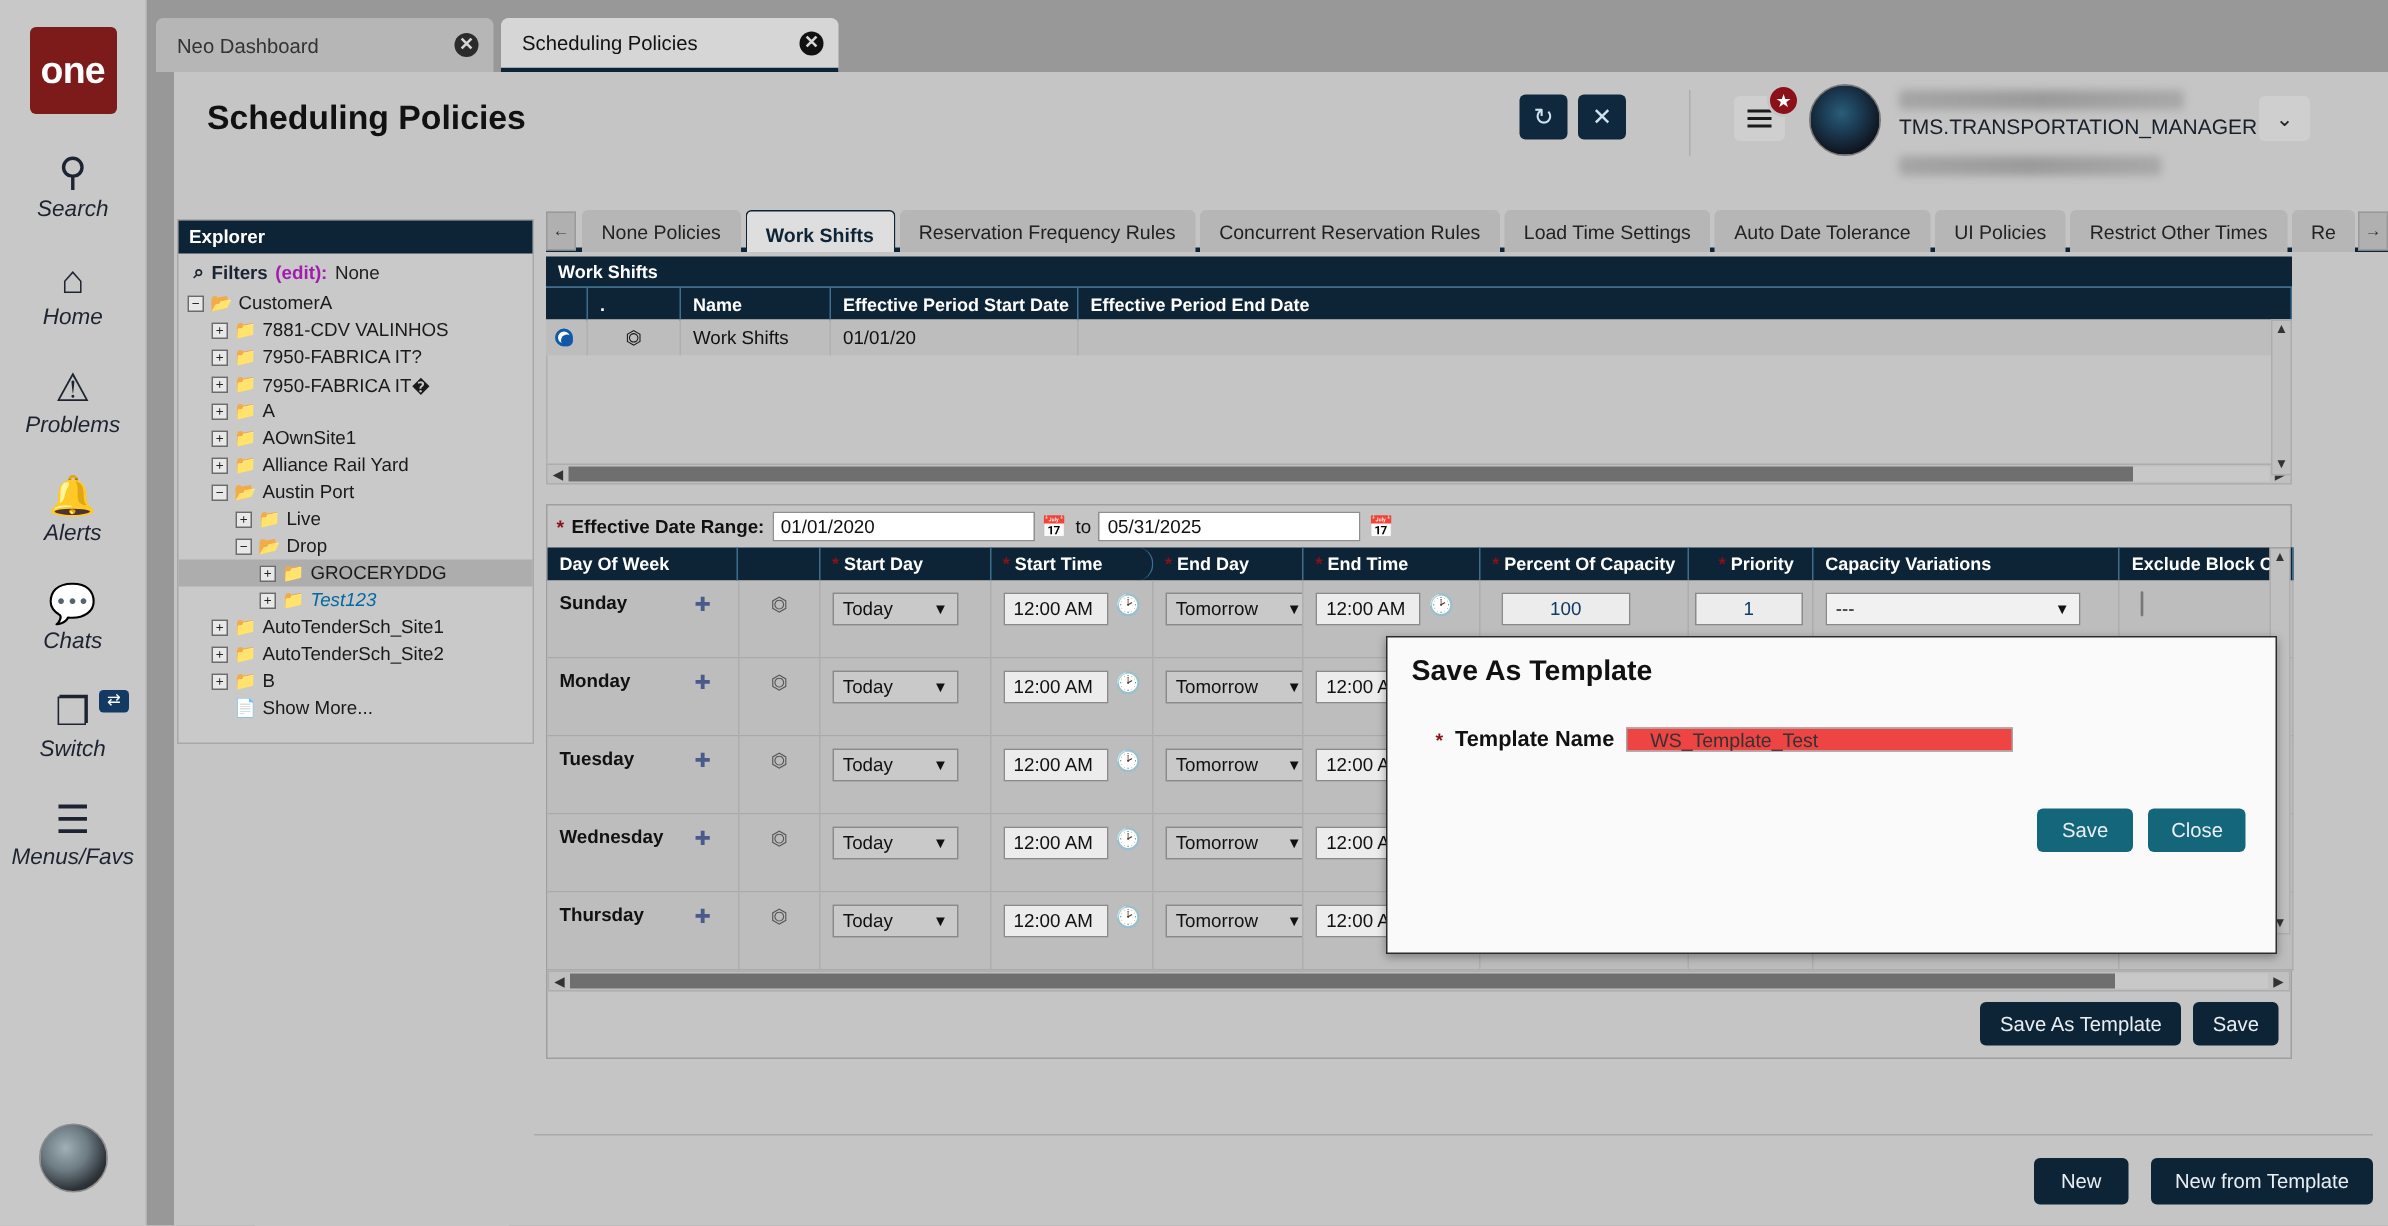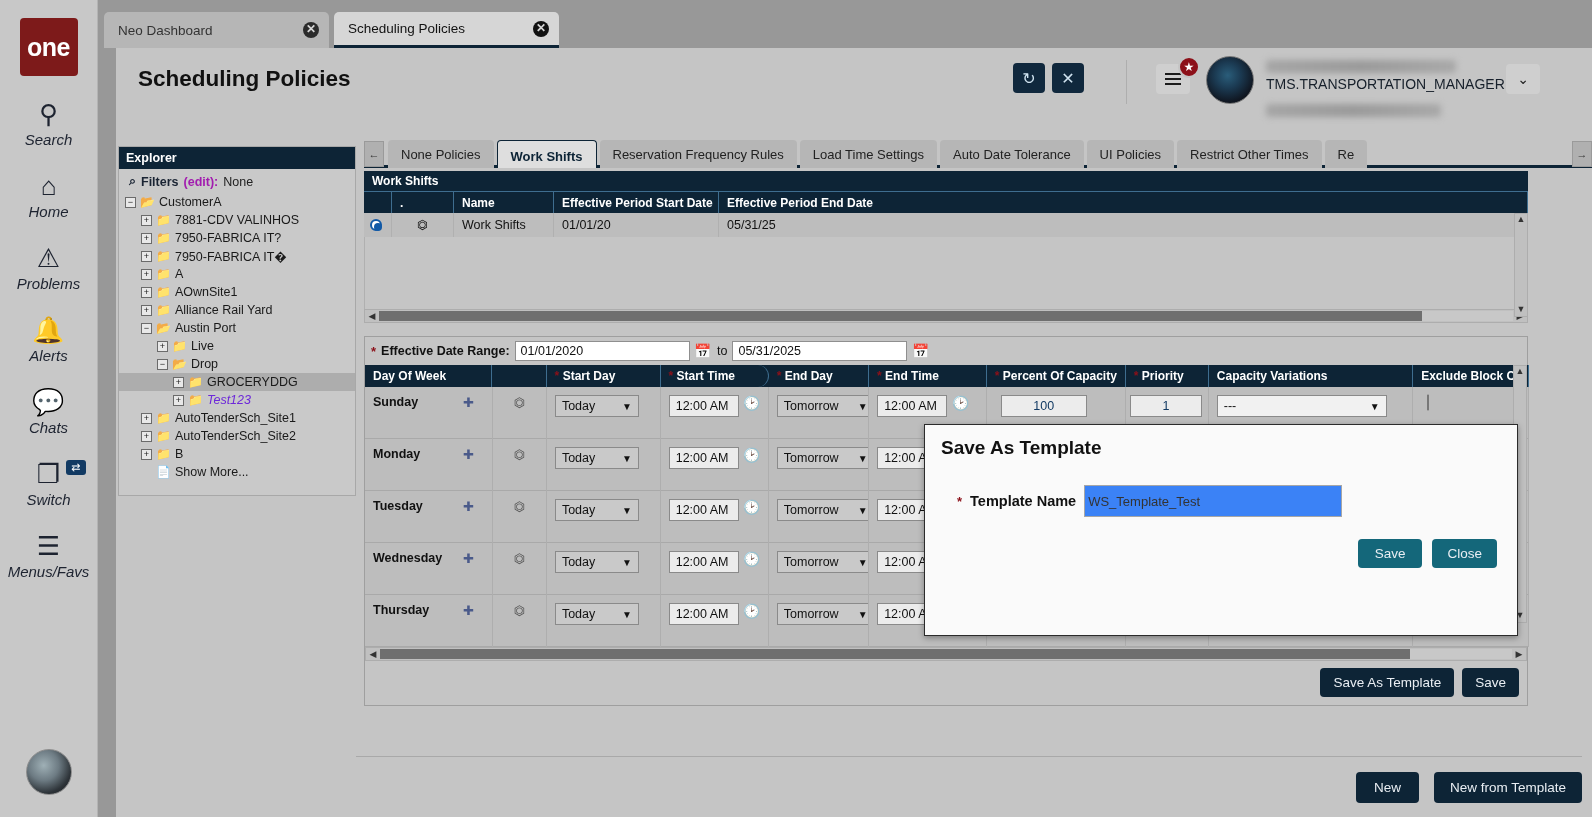--- a/index.html
+++ b/index.html
@@ -132,21 +132,21 @@
     display: flex; align-items: center; height: 18px; padding-left: 6px; font-size: 12.5px; color: #1a1a1a;
     white-space: nowrap; cursor: pointer;
   }
   .tnode.sel { background: #adadad; }
   .tog {
     width: 11px; height: 11px; border: 1px solid #6b6b6b; background: #e8e8e8;
     font-size: 9px; line-height: 9px; text-align: center; color: #222; margin-right: 4px; flex: none;
   }
   .tog.blank { border: none; background: none; }
   .folder { margin-right: 4px; font-size: 12px; color: #1b1b1b; flex: none; }
-  .tnode.italic .nm { font-style: italic; color: #6d28d9; }
+  .tnode.italic .nm { font-style: italic; color: #0369a1; }
 
   
   .rpanel { position: absolute; left: 248px; top: 92px; width: 1228px; height: 625px; }
   .subtabs { position: relative; height: 28px; border-bottom: 3px solid #0d2436; }
   .sarrow {
     position: absolute; width: 20px; height: 26px; background: #b0b0b0; border: 1px solid #9a9a9a;
     display: flex; align-items: center; justify-content: center; font-size: 11px; color: #333; cursor: pointer; top: 1px;
   }
   #sarrow-left { left: 0; }
   #sarrow-right { right: 0; z-index: 4; }
@@ -226,22 +226,22 @@
 
   
   .modal {
     position: absolute; left: 924px; top: 424px; width: 594px; height: 212px;
     background: #fafafa; border: 1px solid #2b2b2b; box-shadow: 0 2px 6px rgba(0,0,0,.35);
   }
   .modal-title { font-size: 19px; font-weight: bold; color: #111; padding: 12px 0 0 16px; }
   .modal-row { display: flex; align-items: center; padding: 26px 0 0 32px; gap: 8px; }
   .modal-label { font-size: 14.5px; font-weight: bold; color: #111; }
   .modal-input {
-    width: 258px; height: 32px; border: 1px solid #a6a6a6; background: #3b82f6;
-    font-size: 13px; color: #333; padding: 0 3px; display: flex; align-items: center;
+    width: 258px; height: 16px; border: 1px solid #a6a6a6; background: #ef4444;
+    font-size: 13px; color: #333; padding: 0 15px; display: flex; align-items: center;
   }
   .modal-btns { position: absolute; right: 20px; top: 114px; display: flex; gap: 10px; }
 </style>
 </head>
 <body>
 
 <div id="app">
 
   <div class="rail">
     <div class="logo">
@@ -417,20 +417,22 @@
         <div class="subtabs">
           <div class="sarrow" id="sarrow-left">
               <span>←</span>
             </div>
           <div class="stabs" id="stabs"><div class="stab">
                 <span>None Policies</span>
               </div><div class="stab active">
                 <span>Work Shifts</span>
               </div><div class="stab">
                 <span>Reservation Frequency Rules</span>
+              </div><div class="stab">
+                <span>Concurrent Reservation Rules</span>
               </div><div class="stab">
                 <span>Load Time Settings</span>
               </div><div class="stab">
                 <span>Auto Date Tolerance</span>
               </div><div class="stab">
                 <span>UI Policies</span>
               </div><div class="stab">
                 <span>Restrict Other Times</span>
               </div><div class="stab">
                 <span>Re</span>
@@ -449,21 +451,20 @@
             <div class="gc" style="width:165px">Effective Period Start Date</div>
             <div class="gc" style="flex:1">Effective Period End Date</div>
           </div>
           <div class="grow">
             <div class="gc" style="width:28px;display:flex;align-items:center;padding-left:0">
               <span class="radio-on"></span>
             </div>
             <div class="gc" style="width:62px;text-align:center;padding-left:0">⏣</div>
             <div class="gc" style="width:100px">Work Shifts</div>
             <div class="gc" style="width:165px">01/01/20</div>
-            <div class="gc" style="flex:1">05/31/25</div>
           </div>
           <div class="gbody"></div>
           <div class="hscroll">
             <span class="hs-arrow">◀</span>
             <span class="hs-track">
                 <span class="hs-thumb" style="left:0;width:92%"></span>
               </span>
             <span class="hs-arrow">▶</span>
           </div>
           <div class="vscroll" style="top:42px;height:104px;">
@@ -485,21 +486,21 @@
 
           <div class="dgrid">
             <div class="dhead" id="dhead">
                 <div class="dc" style="width: 132px;"><span>Day Of Week</span></div>
                 <div class="dc" style="width: 56px;"><span></span></div>
                 <div class="dc" style="width: 118px;"><span class="req">*</span> <span>Start Day</span></div>
                 <div class="dc" style="width: 112px; border-radius: 11px;"><span class="req">*</span> <span>Start Time</span></div>
                 <div class="dc" style="width: 104px;"><span class="req">*</span> <span>End Day</span></div>
                 <div class="dc" style="width: 122px;"><span class="req">*</span> <span>End Time</span></div>
                 <div class="dc" style="width: 144px;"><span class="req">*</span> <span>Percent Of Capacity</span></div>
-                <div class="dc" style="width: 86px;"><span class="req">*</span> <span>Priority</span></div>
+                <div class="dc" style="width: 86px; text-align: center;"><span class="req">*</span> <span>Priority</span></div>
                 <div class="dc" style="width: 212px;"><span>Capacity Variations</span></div>
                 <div class="dc" style="width: 120px;"><span>Exclude Block Ca</span></div>
               </div>
             <div id="drows">
                 <div class="drow">
                   <div class="dc" style="width:132px;display:flex;justify-content:space-between;align-items:flex-start;padding-right:18px">
                     <span class="dayname">Sunday</span>
                     <span class="icn-plus">✚</span>
                   </div>
                   <div class="dc" style="width:56px;text-align:center;padding-left:0"><span class="icn-x">⏣</span></div>

